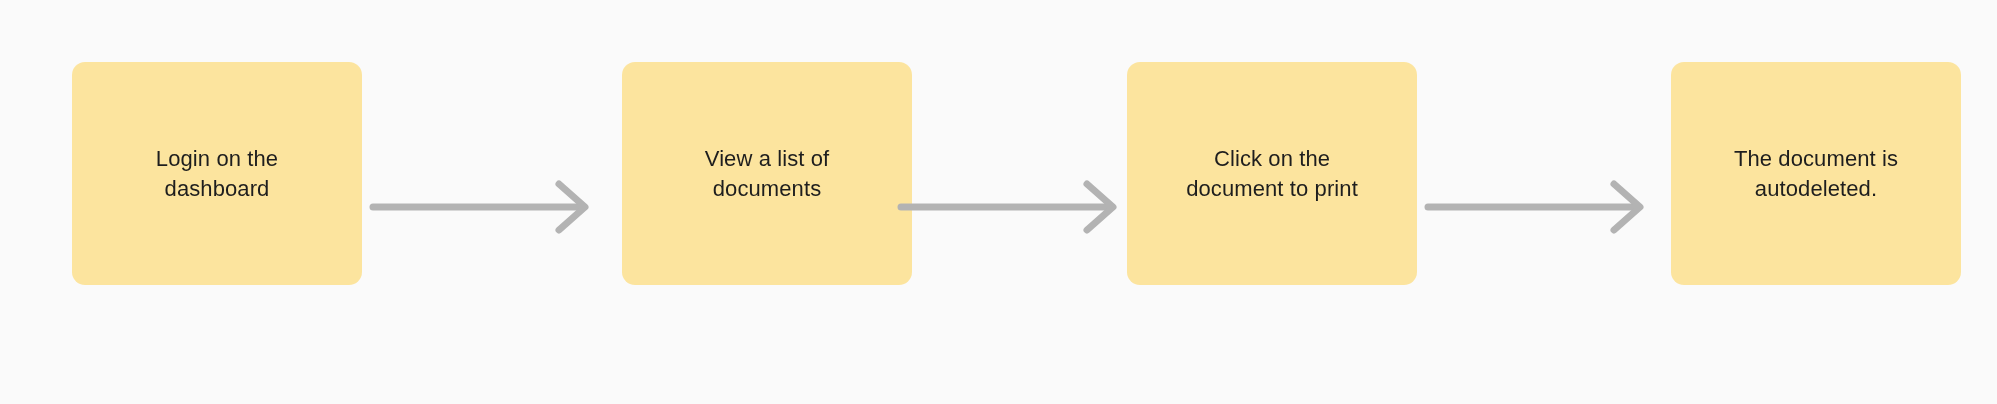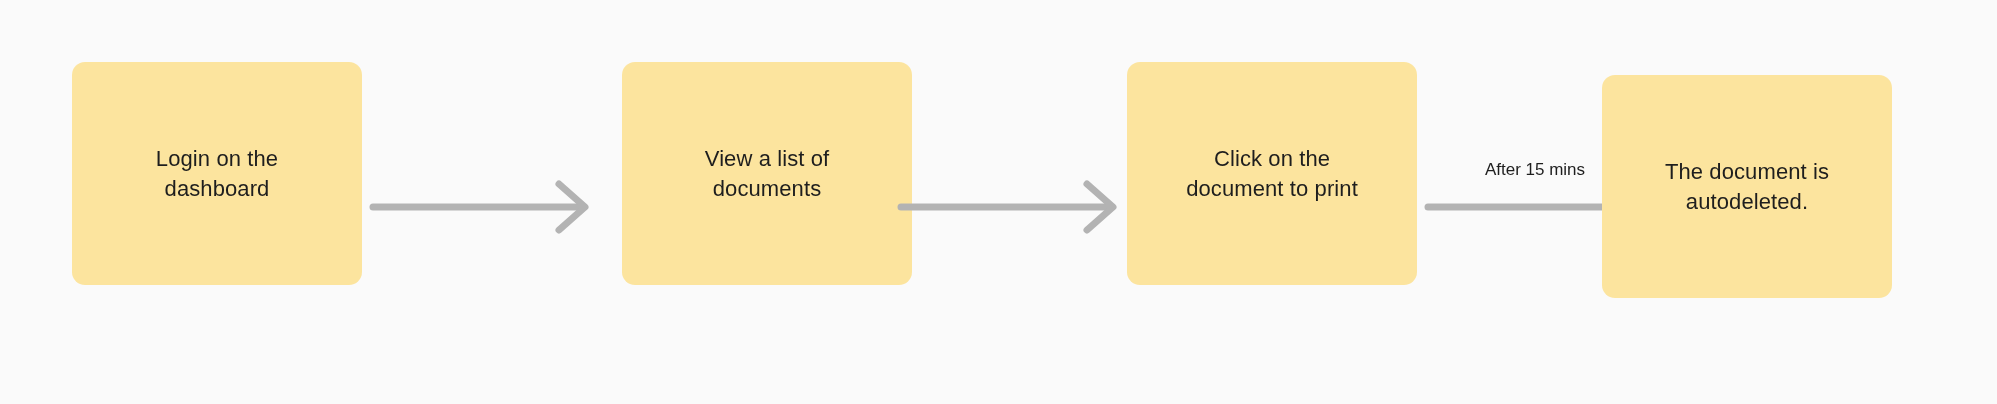--- a/index.html
+++ b/index.html
@@ -37,21 +37,21 @@
     white-space:pre-line;
     text-align:center;
     font-size:22px;
     line-height:30px;
     color:var(--text);
     letter-spacing:0.1px;
   }
   .node-1{left:72px;}
   .node-2{left:598px;margin-left:24px;}
   .node-3{left:1127px;}
-  .node-4{left:1602px;margin-top:13px;}
+  .node-4{left:1671px;}
   .arrow{
     position:absolute;
     top:179px;
     width:222px;
     height:56px;
     display:block;
   }
   .arrow-1{left:369px;}
   .arrow-2{left:897px;}
   .arrow-3{left:1424px;}
@@ -96,21 +96,20 @@
   <svg class="arrow arrow-2" viewBox="0 0 222 56">
     <line class="arrow-stroke" x1="4" y1="28" x2="214" y2="28"></line>
     <polyline class="arrow-stroke" points="190,5 216,28 190,51"></polyline>
   </svg>
 
   <div class="node node-3">
     <span class="node-label">Click on the
 document to print</span>
   </div>
 
-  <div class="connector-label">After 15 mins</div>
 
   <svg class="arrow arrow-3" viewBox="0 0 222 56">
     <line class="arrow-stroke" x1="4" y1="28" x2="214" y2="28"></line>
     <polyline class="arrow-stroke" points="190,5 216,28 190,51"></polyline>
   </svg>
 
   <div class="node node-4">
     <span class="node-label">The document is
 autodeleted.</span>
   </div>

